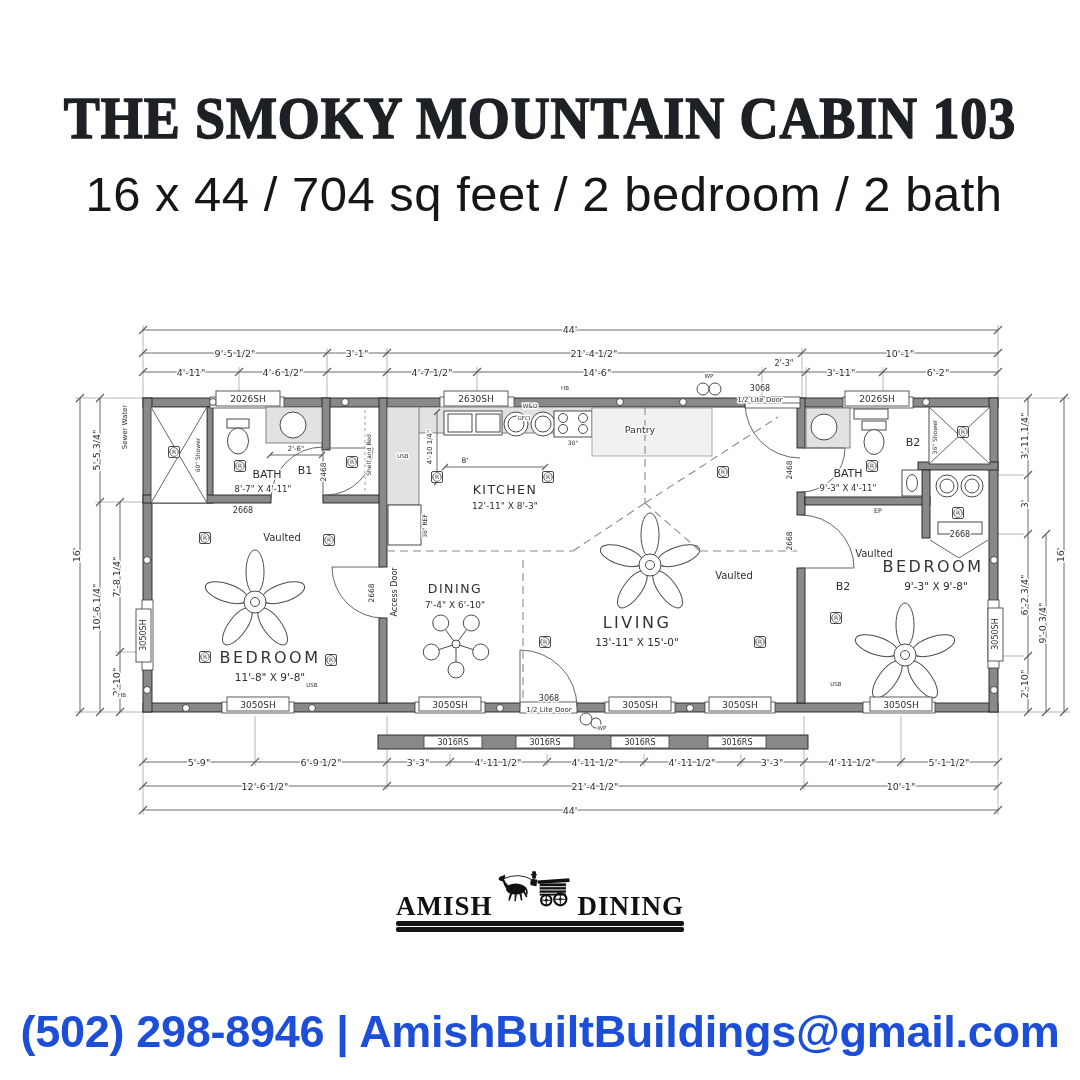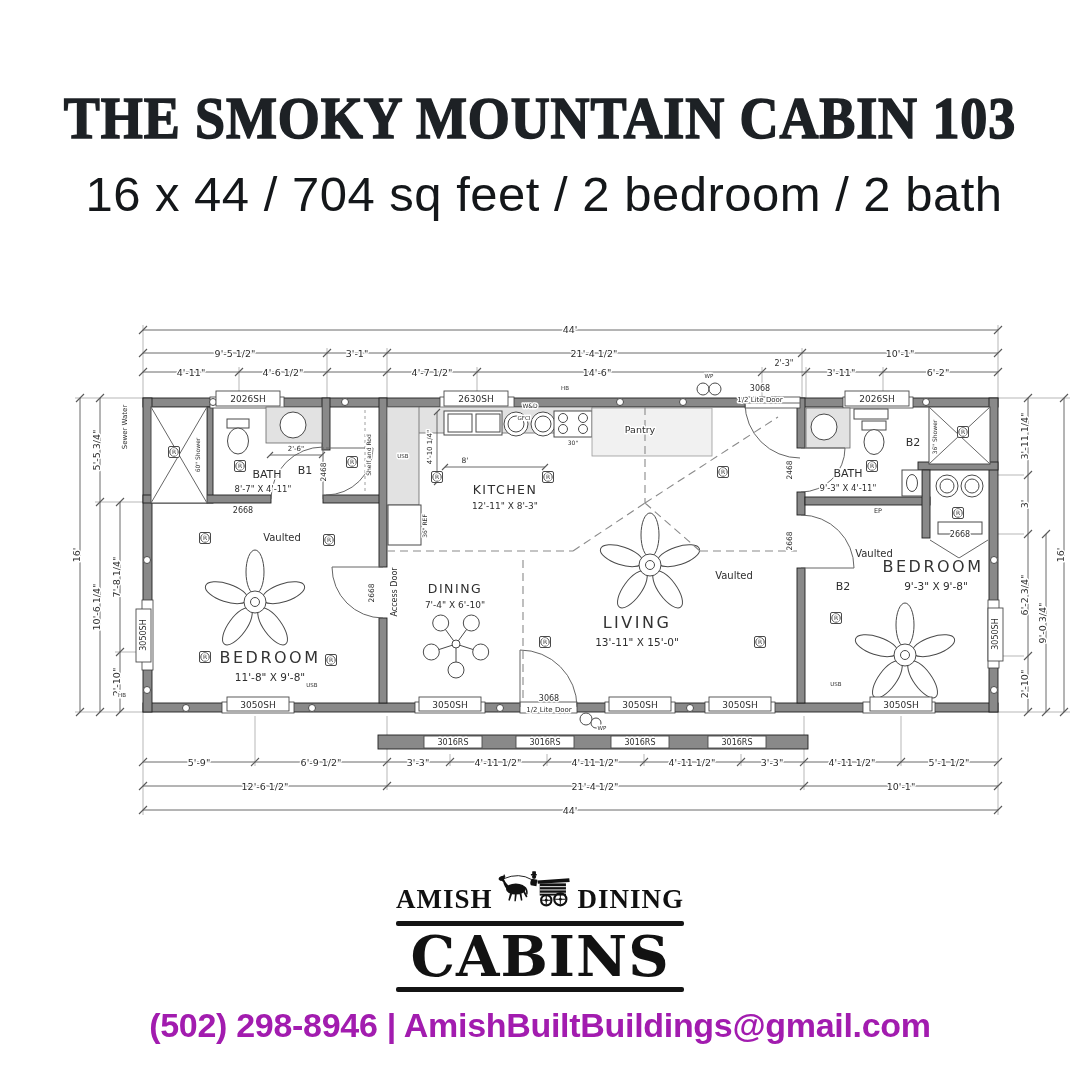--- a/index.html
+++ b/index.html
@@ -3,24 +3,24 @@
 <meta charset="utf-8">
 <style>
   html,body{margin:0;padding:0}
   body{width:1080px;height:1080px;background:#fff;position:relative;overflow:hidden;
        font-family:"Liberation Sans",sans-serif;color:#1a1a1a}
   .abs{position:absolute}
   .title{top:84px;left:0;width:100%;text-align:center;margin:0;
          font-family:"Liberation Serif",serif;font-weight:700;font-size:60px;color:#1d2125;
          transform:scaleX(0.9);-webkit-text-stroke:1.6px #1d2125;letter-spacing:1px}
   .subtitle{top:166px;left:4px;width:100%;text-align:center;font-size:49px;font-weight:400;color:#14171a;letter-spacing:.5px}
-  .footer{top:1006px;left:0;width:100%;text-align:center;font-weight:700;font-size:34px;color:#a21caf;letter-spacing:-.3px}
+  .footer{top:1006px;left:0;width:100%;text-align:center;font-weight:700;font-size:45px;color:#1d4ed8;letter-spacing:-.3px}
   .logo{top:856px;left:50%;transform:translateX(-50%);width:288px;text-align:center}
   .logo-top{display:flex;align-items:flex-end;justify-content:center;gap:5px;height:64px}
-  .logo-word{font-family:"Liberation Serif",serif;font-weight:700;font-size:27px;letter-spacing:1px;color:#101010;line-height:1;padding-bottom:7px}
+  .logo-word{font-family:"Liberation Serif",serif;font-weight:700;font-size:27px;letter-spacing:1px;color:#101010;line-height:1;}
   .logo-rule{height:5px;background:#141414;border-radius:2px;margin:1px 0}
   .logo-cabins{font-family:"DejaVu Serif",serif;font-weight:700;font-size:56px;line-height:1.06;color:#121212;letter-spacing:1px}
   .plan{top:0;left:0}
   svg text{font-family:"DejaVu Sans",sans-serif;fill:#2e2e2e;text-anchor:middle;
            paint-order:stroke;stroke:#fff;stroke-width:2.8px;stroke-linejoin:round}
   .t5{font-size:5.5px}.t6{font-size:6px}.t65{font-size:6.5px}.t7{font-size:7px}.t75{font-size:7.5px}
   .t8{font-size:8px}.t85{font-size:8.5px}.t9{font-size:9px}.t95{font-size:9.5px}.t10{font-size:10px}
   .t105{font-size:10.5px}.t11{font-size:11px}.t125{font-size:12.5px;letter-spacing:1.5px}
   .t16{font-size:16px;letter-spacing:2.5px;fill:#333}
   .dim{stroke:#5a5a5a;stroke-width:.9;fill:none}
@@ -404,21 +404,20 @@
         </g>
         <path d="M12,20 Q45,6 72,22" fill="none" stroke="#111" stroke-width="2"></path>
         <path d="M89,37 h56 M89,44 h56 M89,51 h56" stroke="#fff" stroke-width="2"></path>
         <circle cx="103" cy="66" r="11" fill="none" stroke="#111" stroke-width="4.5"></circle>
         <circle cx="133" cy="64" r="13" fill="none" stroke="#111" stroke-width="4.5"></circle>
         <path d="M103,57 v18 M94,66 h18 M133,53 v22 M122,64 h22" stroke="#111" stroke-width="2.2"></path>
       </svg>
       <span class="logo-word">DINING</span>
     </div>
     <div class="logo-rule"></div>
-    <div class="logo-cabins">CABINS</div>
     <div class="logo-rule"></div>
   </div>
 
   <div class="abs footer">
     <span>(502) 298-8946</span>
     <span>|</span>
     <span>AmishBuiltBuildings@gmail.com</span>
   </div>
 
 </div>

